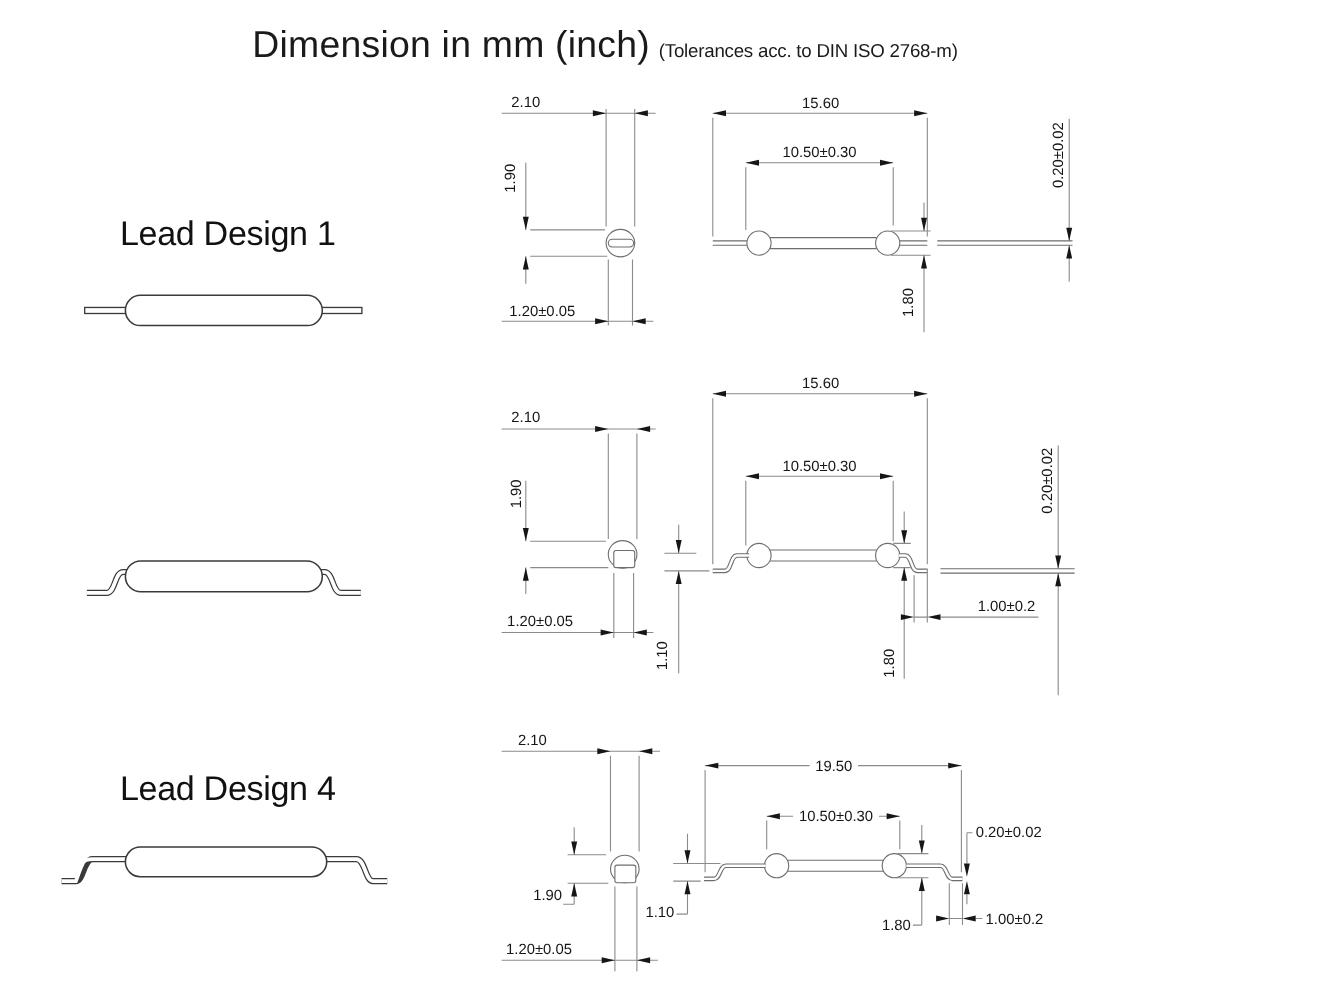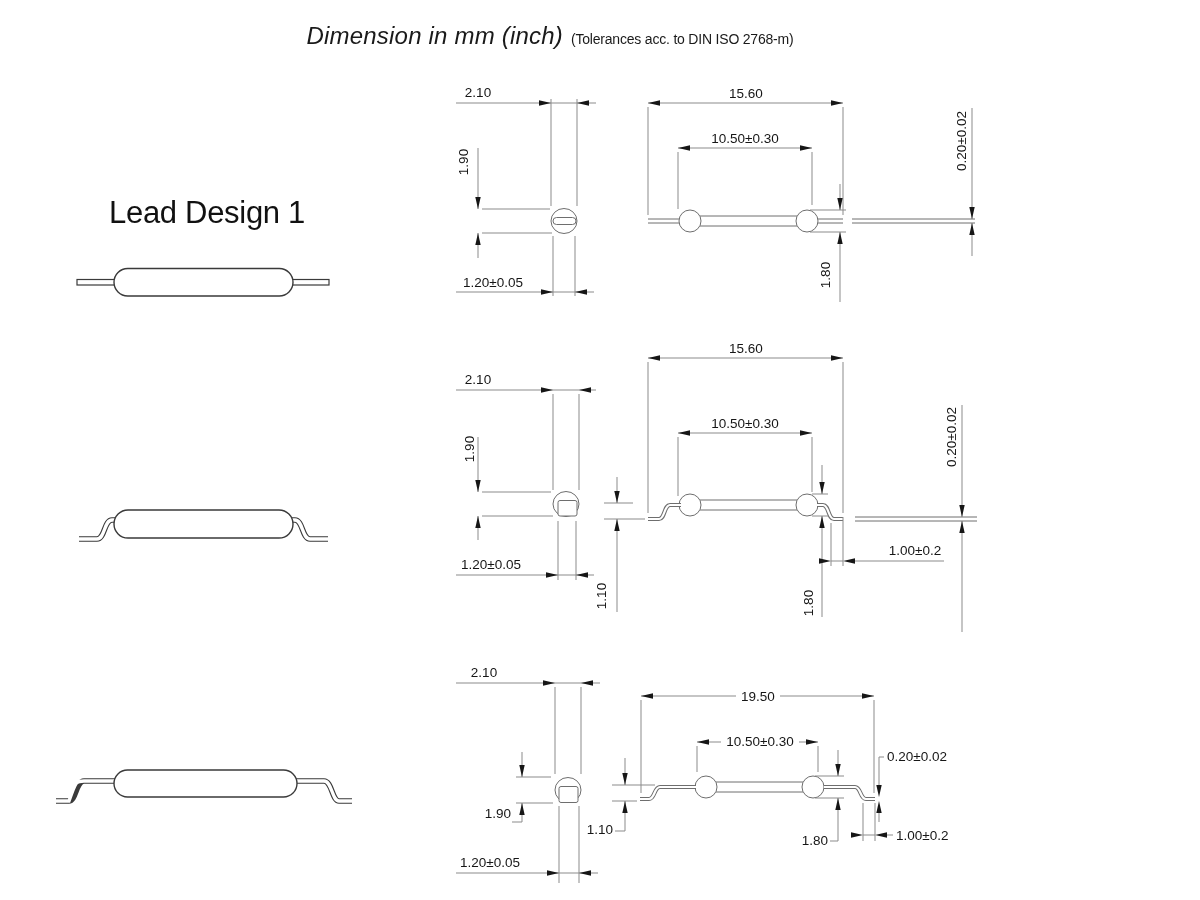--- a/index.html
+++ b/index.html
@@ -1,22 +1,22 @@
 <!DOCTYPE html>
 <html><head>
 <meta charset="utf-8">
 <style>
   html,body { margin:0; padding:0; background:#fff; }
   .canvas {
     position:relative; width:1200px; height:900px; background:#ffffff;
     font-family:"Liberation Sans", sans-serif; overflow:hidden;
   }
   .title-wrap { position:absolute; top:22px; left:0; width:1100px; text-align:center; white-space:nowrap; }
-  .title-main { font-size:24px; color:#1a1a1a; letter-spacing:0.2px;font-style:italic; }
-  .title-note { font-size:14px; color:#1a1a1a; margin-left:8px; letter-spacing:-0.2px; }
+  .title-main { font-size:34px; color:#1a1a1a; letter-spacing:0.2px; }
+  .title-note { font-size:17px; color:#1a1a1a; margin-left:8px; letter-spacing:-0.2px; }
   .ref-label  { position:absolute; left:106px; top:115px; font-size:26px; font-weight:700; color:#000; letter-spacing:-0.5px; }
   .design-label { position:absolute; left:109px; font-size:31px; font-weight:400; color:#111; letter-spacing:-0.3px; }
   .lbl-1 { top:195px; } .lbl-2 { top:447px; } .lbl-4 { top:699px; }
   svg.sheet { position:absolute; left:0; top:0; }
   .ln { fill:none; stroke:#8b8b8b; stroke-width:1; }
   .pt { fill:#fff; stroke:#6e6e6e; stroke-width:1; }
   .pl { fill:none; stroke:#6e6e6e; stroke-width:1; }
   .lo { fill:none; stroke:#6e6e6e; stroke-width:4.2; }
   .li { fill:none; stroke:#ffffff; stroke-width:2.2; }
   .rlo { fill:none; stroke:#3a3a3a; stroke-width:5.6; }
@@ -29,20 +29,21 @@
 </head>
 <body>
 
 <div class="canvas">
 
   <div class="title-wrap">
     <span class="title-main">Dimension in mm (inch)</span><span class="title-note">(Tolerances acc. to DIN ISO 2768-m)</span>
   </div>
 
   <div class="design-label lbl-1">Lead Design 1</div>
+  <div class="design-label lbl-4">Lead Design 4</div>
 
   <svg class="sheet" width="1200" height="900" viewBox="0 0 1200 900">
     <defs>
       <path id="ar" class="arr" d="M0,0 L-12,-2.7 L-12,2.7 Z"></path>
     </defs>
 
     <g>
       <rect class="ref-lead" x="77" y="279.5" width="40" height="5.5"></rect>
       <rect class="ref-lead" x="291" y="279.5" width="38" height="5.5"></rect>
       <rect class="ref-body" x="114" y="268.5" width="179" height="27.5" rx="13.7"></rect>

